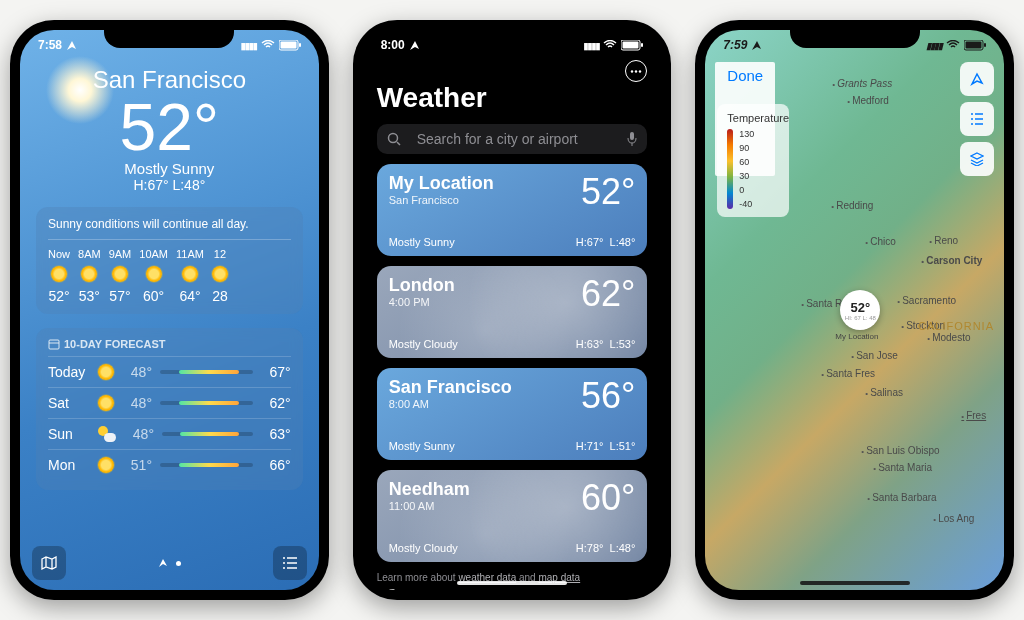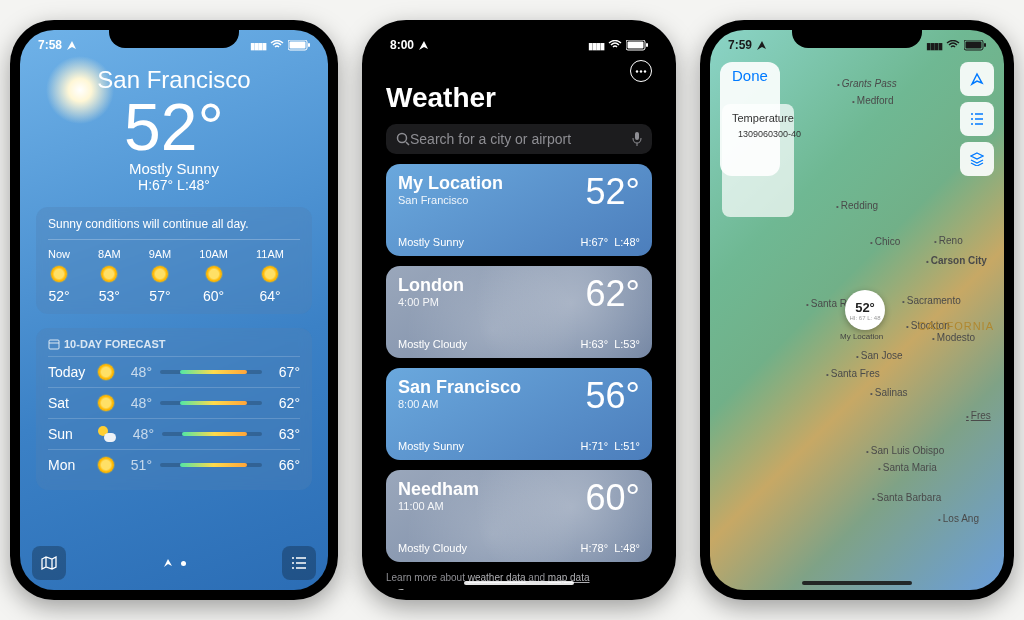--- a/index.html
+++ b/index.html
@@ -16,21 +16,21 @@
 
 .p1 .screen { background:linear-gradient(160deg,#6fb2e8 0%,#3b81c6 60%,#2b6db5 100%); }
 .sunflare{position:absolute;top:20px;left:20px;width:80px;height:80px;border-radius:50%;background:radial-gradient(circle,#fff 0%,#fff7d6 20%,transparent 60%);z-index:1;}
 .p1-content{padding:4px 16px; position:relative; z-index:2;}
 .city{font-size:24px;text-align:center;font-weight:400;margin-top:6px;}
 .bigtemp{font-size:66px;font-weight:200;text-align:center;line-height:1;}
 .cond{font-size:15px;text-align:center;font-weight:500;}
 .hilow{font-size:14px;text-align:center;font-weight:500;}
 .card{background:rgba(80,130,180,.35);backdrop-filter:blur(6px);border-radius:12px;padding:10px 12px;margin-top:14px;}
 .summary{font-size:12px;border-bottom:1px solid rgba(255,255,255,.25);padding-bottom:8px;margin-bottom:8px;}
-.hourly{display:flex;gap:28px;overflow:hidden;align-items:center;}
+.hourly{display:flex;gap:8px;overflow:hidden;align-items:center;}
 .hr{display:flex;flex-direction:column;align-items:center;gap:6px;font-size:11px;}
 .hr .lbl{font-weight:500;}
 .hr .tp{font-size:14px;font-weight:500;}
 .sun-icon{width:16px;height:16px;border-radius:50%;background:radial-gradient(circle,#ffe066 40%,#ffb700 60%);box-shadow:0 0 0 1px #f9c80744;}
 .partly{position:relative;width:18px;height:16px;}
 .partly::before{content:"";position:absolute;left:0;top:0;width:10px;height:10px;border-radius:50%;background:#ffcf33;}
 .partly::after{content:"";position:absolute;right:0;bottom:0;width:12px;height:9px;border-radius:6px;background:#eef2f7;}
 .daily-header{font-size:11px;font-weight:600;color:rgba(255,255,255,.8);display:flex;gap:4px;align-items:center;margin-bottom:6px;}
 .day-row{display:flex;align-items:center;gap:8px;font-size:14px;padding:7px 0;border-top:1px solid rgba(255,255,255,.18);}
 .day-row .d{width:42px;font-weight:500;}
@@ -41,46 +41,46 @@
 .bottom-bar{position:absolute;bottom:10px;left:12px;right:12px;display:flex;justify-content:space-between;align-items:center;z-index:5;}
 .bb-btn{width:34px;height:34px;border-radius:8px;background:rgba(0,0,0,.25);display:flex;align-items:center;justify-content:center;font-size:14px;}
 .bb-center{display:flex;gap:8px;align-items:center;font-size:10px;color:rgba(255,255,255,.9);}
 .dot{width:5px;height:5px;border-radius:50%;background:rgba(255,255,255,.4);}
 
 .p2 .screen { background:#000; }
 .p2-content{padding:4px 14px;}
 .header-row{display:flex;justify-content:space-between;align-items:center;}
 .title{font-size:28px;font-weight:700;}
 .more{width:22px;height:22px;border-radius:50%;border:1.5px solid #fff;display:flex;align-items:center;justify-content:center;font-size:11px;}
-.search{background:#1c1c1e;border-radius:10px;display:flex;align-items:center;gap:0;padding:7px 10px;margin-top:10px;color:#8e8e93;font-size:14px;}
+.search{background:#1c1c1e;border-radius:10px;display:flex;align-items:center;gap:16px;padding:7px 10px;margin-top:10px;color:#8e8e93;font-size:14px;}
 .search .mic{margin-left:auto;}
 .city-card{border-radius:14px;padding:10px 12px;margin-top:10px;position:relative;overflow:hidden;height:92px;}
 .cc-blue{background:linear-gradient(150deg,#6aa8dd,#4c7ebc);}
 .cc-grey{background:linear-gradient(150deg,#9aa7bb,#7587a4);}
 .cc-clouds::before{content:"";position:absolute;inset:0;background:radial-gradient(circle at 70% 40%,rgba(255,255,255,.3),transparent 50%),radial-gradient(circle at 40% 70%,rgba(255,255,255,.2),transparent 50%);}
 .cc-top{display:flex;justify-content:space-between;}
 .cc-name{font-size:18px;font-weight:700;line-height:1.1;}
 .cc-sub{font-size:11px;opacity:.9;}
 .cc-temp{font-size:36px;font-weight:300;line-height:1;}
 .cc-bot{display:flex;justify-content:space-between;position:absolute;bottom:8px;left:12px;right:12px;font-size:11px;}
 .p2-footer{font-size:10px;color:#8e8e93;margin-top:10px;}
 .p2-footer .lnk{text-decoration:underline;color:#aeaeb2;}
 .twc{width:18px;height:18px;background:#fff;color:#000;font-size:5px;font-weight:700;display:inline-flex;align-items:center;justify-content:center;border-radius:2px;margin-top:6px;}
 .home-ind{position:absolute;bottom:5px;left:50%;transform:translateX(-50%);width:110px;height:4px;border-radius:2px;background:#fff;opacity:.9;}
 
 .p3 .screen{background:linear-gradient(135deg,#8bd4c7 0%,#6fb893 30%,#71b088 45%,#c7a865 60%,#7fa286 75%,#6a9edb 100%);}
-.p3 .status{color:#1a1a1a;}
+.p3 .status{color:#1a1a1a;font-style:italic;}
 .map-top{display:flex;justify-content:space-between;padding:6px 10px;position:relative;z-index:5;}
-.done-btn{background:rgba(255,255,255,.9);color:#007aff;font-size:15px;font-weight:400;padding:5px 12px;border-radius:12px;}
+.done-btn{background:rgba(255,255,255,.9);color:#007aff;font-size:15px;font-weight:400;padding:5px 12px;border-radius:2px;}
 .map-btns{display:flex;flex-direction:column;gap:6px;}
 .map-btn{width:34px;height:34px;background:rgba(255,255,255,.9);border-radius:8px;display:flex;align-items:center;justify-content:center;color:#007aff;font-size:14px;}
 .legend{position:absolute;top:74px;left:12px;background:rgba(255,255,255,.7);border-radius:8px;padding:8px 10px;font-size:10px;color:#333;z-index:5;width:72px;}
 .legend .ttl{font-weight:500;font-size:11px;margin-bottom:5px;}
 .leg-bar{width:6px;height:80px;background:linear-gradient(#b71c1c,#f57c00,#fbc02d,#7cb342,#0288d1,#5b2aa8);border-radius:3px;float:left;margin-right:6px;}
-.leg-vals{display:flex;justify-content:space-between;height:80px;font-size:9px;}
+.leg-vals{display:flex;flex-direction:column;justify-content:space-between;height:80px;font-size:9px;}
 .map-label{position:absolute;font-size:10px;color:#4a4a4a;font-weight:400;white-space:nowrap;}
 .map-label.b::before{content:"•";margin-right:2px;color:#555;font-size:8px;}
 .pin{position:absolute;left:135px;top:260px;width:40px;height:40px;background:#fff;border-radius:50%;display:flex;flex-direction:column;align-items:center;justify-content:center;font-size:13px;font-weight:700;color:#222;box-shadow:0 2px 6px rgba(0,0,0,.3);z-index:4;}
 .pin .sub{font-size:6px;font-weight:400;color:#999;}
 .pin-lbl{position:absolute;left:130px;top:302px;font-size:8px;color:#444;}
 .cal-state{position:absolute;right:10px;top:290px;font-size:11px;letter-spacing:1px;color:#b08830;font-weight:300;}
 </style>
 </head>
 <body>
 

